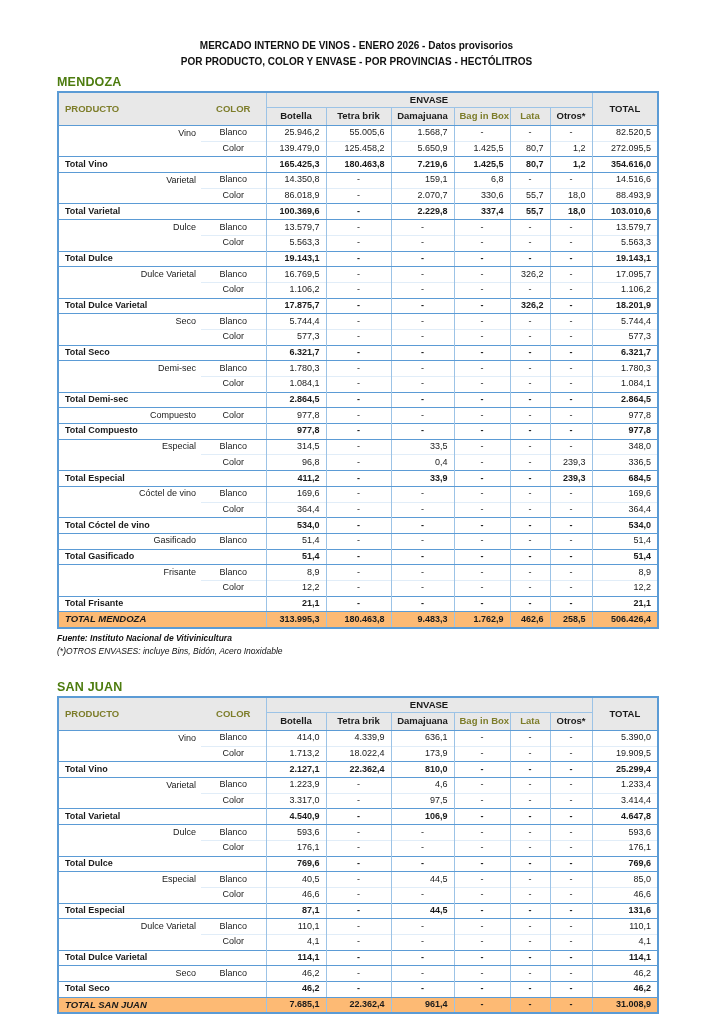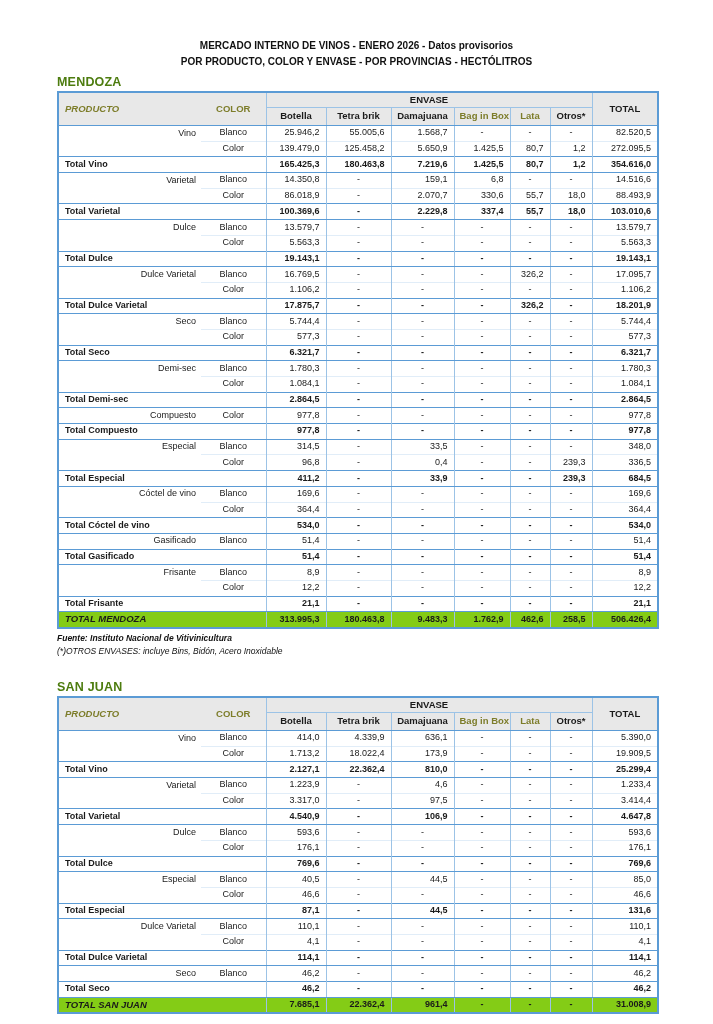--- a/index.html
+++ b/index.html
@@ -24,38 +24,38 @@
     border:2px solid #5b9bd5;
   }
   th, td {
     padding:0 5px; font-size:9px; line-height:1.1;
     white-space:nowrap; overflow:hidden; height:14.7px;
   }
   thead th { background:#e8e8e8; font-weight:bold; font-size:9.5px; text-align:center; }
   .th-envase { height:14px; border-left:1px solid #9cc3e6; border-bottom:1px solid #9cc3e6; }
   .th-sub   { height:17px; border-left:1px solid #9cc3e6; border-bottom:1px solid #5b9bd5; }
   .th-total { border-left:1px solid #9cc3e6; border-bottom:1px solid #5b9bd5; }
-  .th-prod  { text-align:left; padding-left:6px; border-bottom:1px solid #5b9bd5;font-style:italic; }
+  .th-prod  { text-align:left; padding-left:6px; border-bottom:1px solid #5b9bd5; }
   .th-color { border-bottom:1px solid #5b9bd5; }
   .olive { color:#7d7d2a; }
 
   tbody td { background:#ffffff; }
   .bl { border-left:1px solid #9cc3e6; }
   .c-prod  { font-weight:normal; text-align:right; padding-left:24px; }
   .c-color { text-align:center; }
   .c-val   { text-align:right; padding-right:6px; }
   .c-val.dash { text-align:center; padding-right:5px; }
   .c-label { font-weight:bold; text-align:left; padding-left:6px; }
 
   tr.r-data td.sep { border-top:1px solid #e1edf8; }
   tr.g-start td { border-top:1px solid #5b9bd5; }
   tr.r-total td { border-top:1px solid #5b9bd5; border-bottom:1px solid #5b9bd5; font-weight:bold; }
   tr.r-grand td {
     border-top:1px solid #5b9bd5; border-bottom:1px solid #5b9bd5;
-    background:#84cc16; font-weight:bold;
+    background:#fdba74; font-weight:bold;
   }
   tr.r-grand td.c-label { font-style:italic; font-size:9.5px; }
 
   .fuente { margin-top:4px; font-size:8.5px; font-weight:bold; font-style:italic; color:#111; }
   .otros  { margin-top:3px; font-size:8.5px; font-style:italic; color:#111; }
 </style>
 </head>
 <body>
 
 <div class="page">

